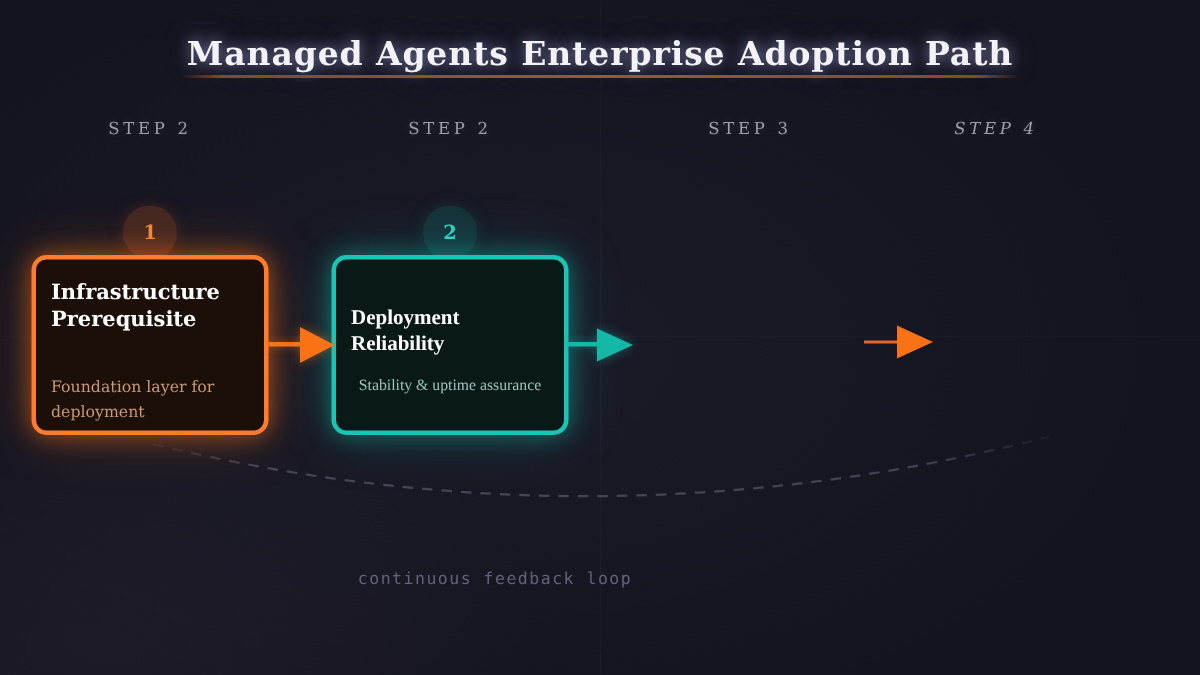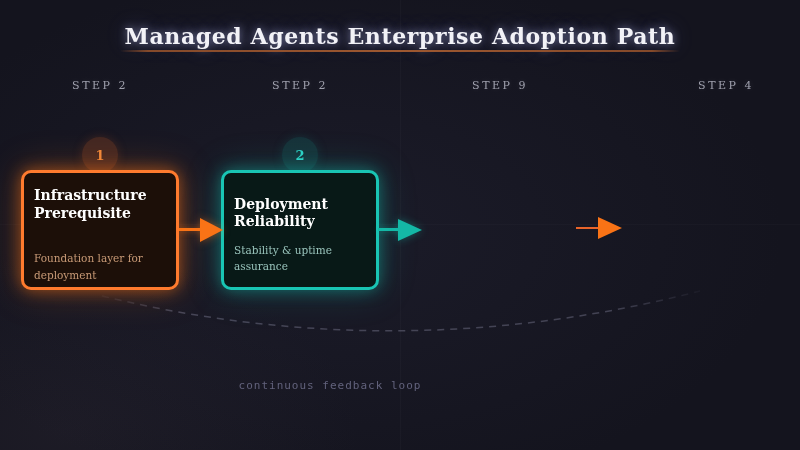--- a/index.html
+++ b/index.html
@@ -29,42 +29,42 @@
     position: absolute; top: 50px; left: 120px; width: 560px; height: 2px;
     background: linear-gradient(90deg, rgba(138,76,42,0) 0%, rgba(138,76,42,0.95) 5%,
                 rgba(158,88,48,1) 50%, rgba(138,76,42,0.95) 95%, rgba(138,76,42,0) 100%);
   }
 
   .step-label {
     position: absolute; top: 79px; transform: translateX(-50%);
     font-size: 11px; letter-spacing: 2.5px; color: #9fa0ad;
     text-shadow: 0 0 6px rgba(255,255,255,0.15); white-space: nowrap;
   }
-  .sl-1 { left: 100px; } .sl-2 { left: 300px; } .sl-3 { left: 500px; } .sl-4 { left: 726px; }
+  .sl-1 { left: 100px; } .sl-2 { left: 300px; } .sl-3 { left: 500px; } .sl-4 { left: 664px; font-style: italic; }
 
   .badge {
     position: absolute; top: 137px; width: 36px; height: 36px; border-radius: 50%;
     display: flex; align-items: center; justify-content: center;
     font-size: 13px; font-weight: bold;
   }
   .badge-1 { left: 82px;  background: rgba(132,64,34,0.40); color: #f08a3c;
              box-shadow: 0 0 10px rgba(132,64,34,0.35); }
   .badge-2 { left: 282px; background: rgba(22,92,92,0.38); color: #2fd4c8;
              box-shadow: 0 0 10px rgba(22,92,92,0.35); }
 
   .card {
     position: absolute; top: 170px; width: 158px; height: 120px; box-sizing: border-box;
     border-radius: 10px; border: 3px solid; text-align: left;
     display: flex; flex-direction: column; align-items: center; justify-content: center;
     padding: 14px 10px 4px;
   }
   .card-1 { left: 21px; border-color: #ff7b2e; background: #1c0f08;
             box-shadow: 0 0 16px rgba(249,115,22,0.55), 0 0 38px rgba(249,115,22,0.26); }
   .card-2 { left: 221px; border-color: #19c5b4; background: #081917;
-            box-shadow: 0 0 16px rgba(20,184,166,0.50), 0 0 38px rgba(20,184,166,0.22); }
+            box-shadow: 0 0 16px rgba(20,184,166,0.50), 0 0 38px rgba(20,184,166,0.22); font-family: Liberation Serif, serif; }
   .card-title { font-size: 14px; font-weight: bold; color: #ffffff; line-height: 1.25; }
   .card-sub   { font-size: 10.5px; line-height: 1.55; margin-top: 11px; }
   .card-1 .card-sub { color: #c89a76; margin-top: 28px; }
   .card-2 .card-sub { color: #9ac4bc; }
 
   .a-line { position: absolute; }
   .a-head { position: absolute; width: 0; height: 0;
             border-top: 12px solid transparent; border-bottom: 12px solid transparent; }
   .arr1-line { left: 179px; top: 228px; width: 25px; height: 3px; background: #f97316;
                box-shadow: 0 0 6px rgba(249,115,22,0.5); }
@@ -104,21 +104,21 @@
       </linearGradient>
     </defs>
     <path d="M 102 296 Q 400 368 700 291" fill="none" stroke="url(#loopFade)" stroke-width="1.5" stroke-dasharray="7 6"></path>
   </svg>
 
   <div class="title">Managed Agents Enterprise Adoption Path</div>
   <div class="title-underline"></div>
 
   <div class="step-label sl-1">STEP 2</div>
   <div class="step-label sl-2">STEP 2</div>
-  <div class="step-label sl-3">STEP 9</div>
+  <div class="step-label sl-3">STEP 3</div>
   <div class="step-label sl-4">STEP 4</div>
 
   <div class="badge badge-1">1</div>
   <div class="badge badge-2">2</div>
 
   <div class="card card-1">
     <div class="card-title">Infrastructure Prerequisite</div>
     <div class="card-sub">Foundation layer for deployment</div>
   </div>
 

